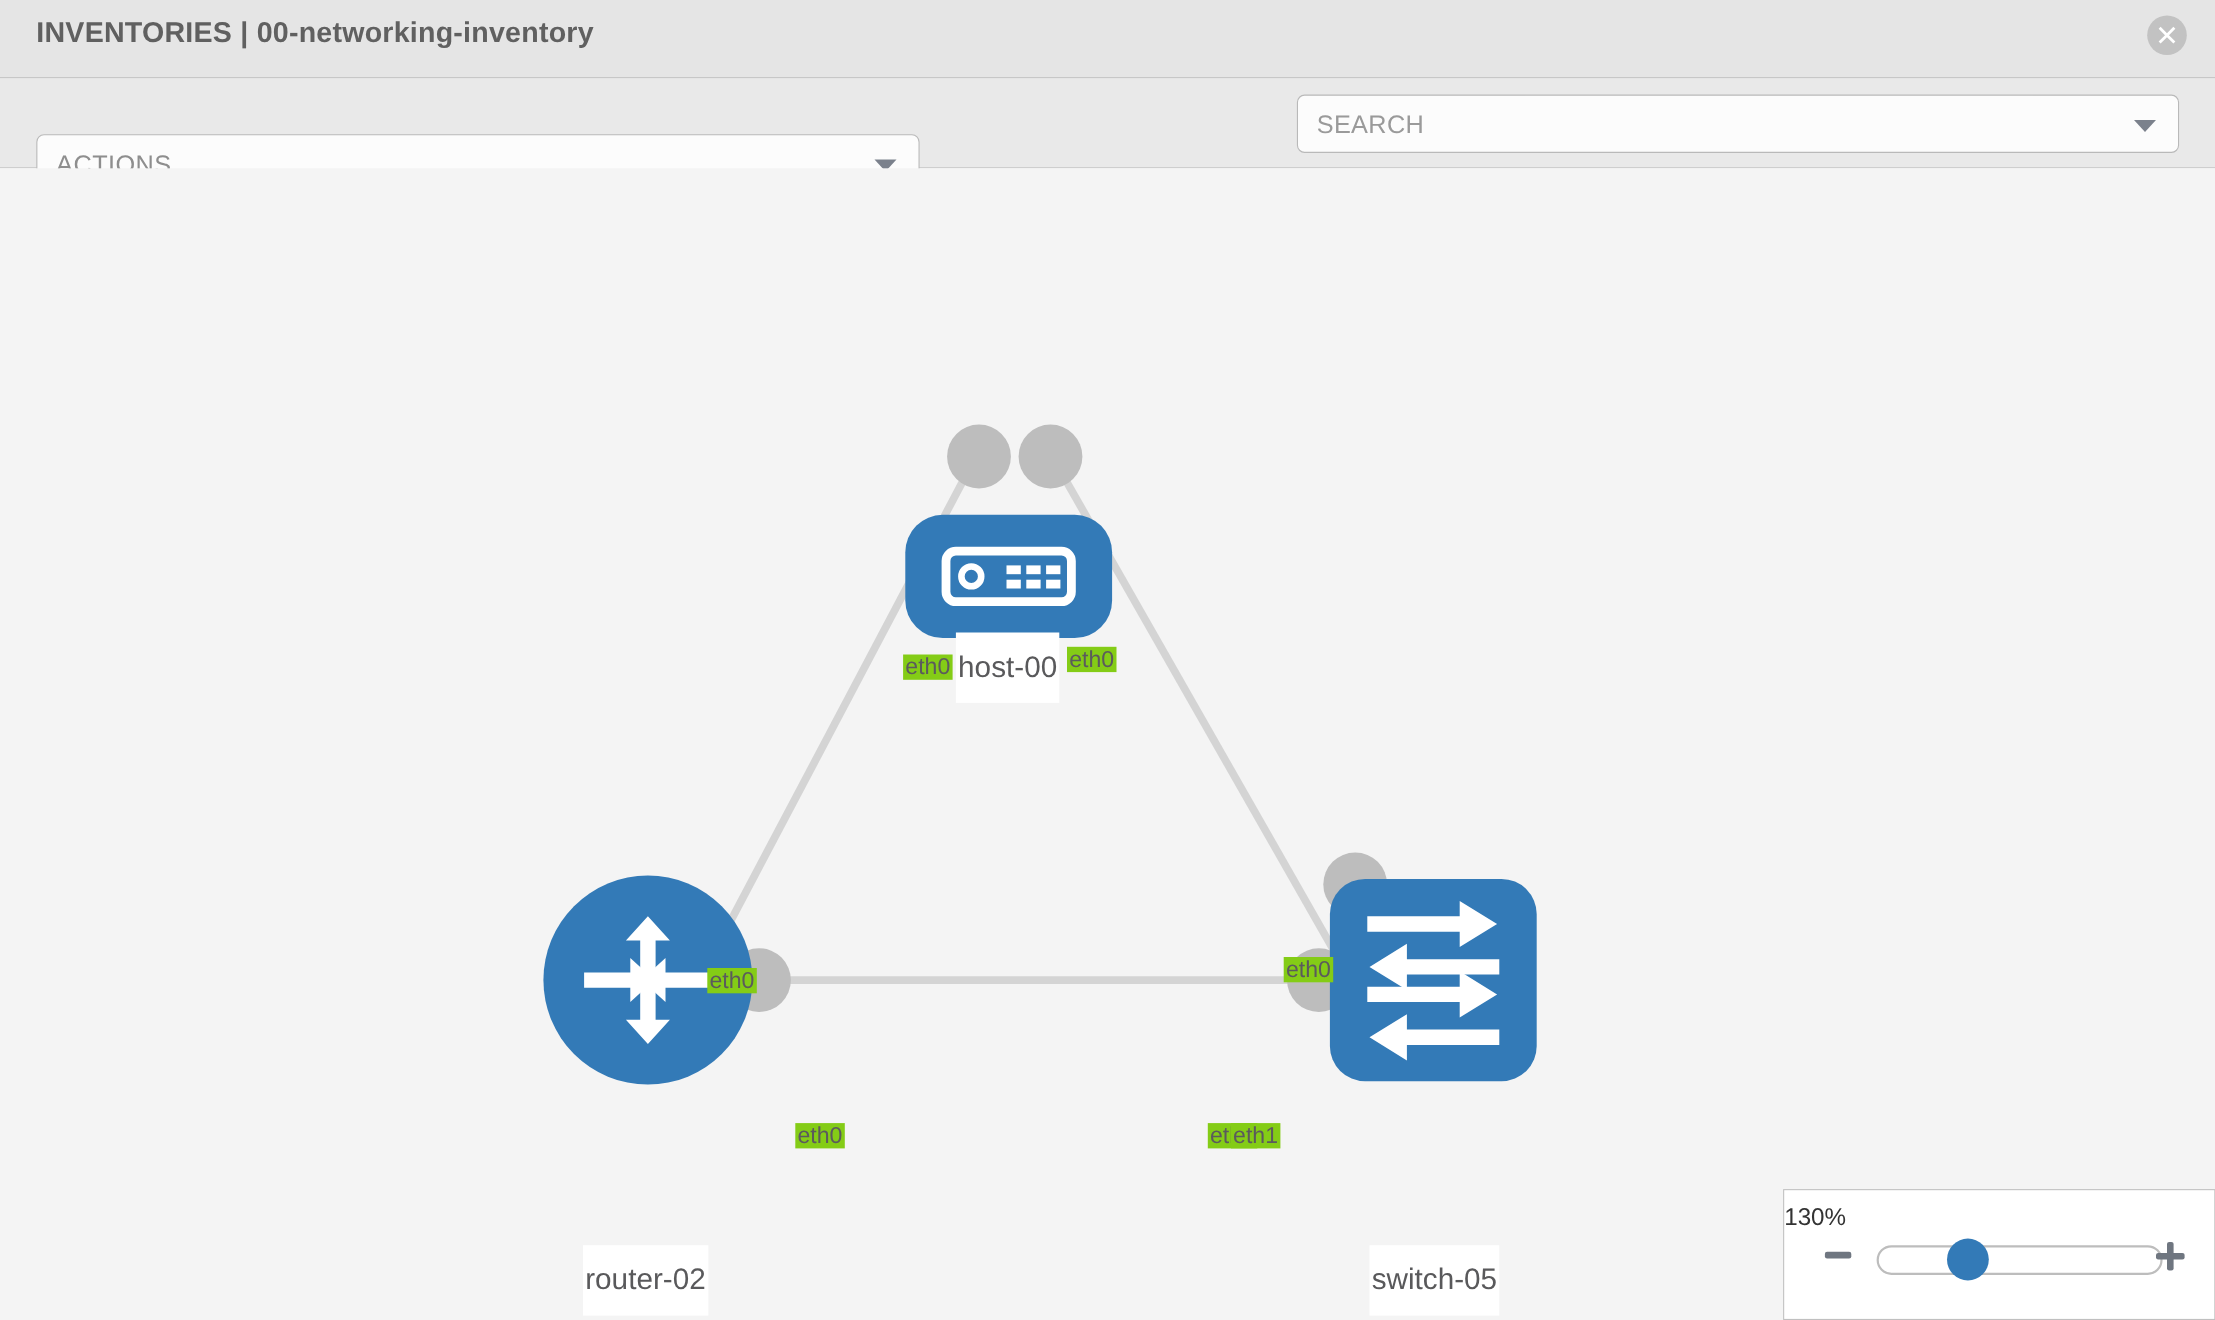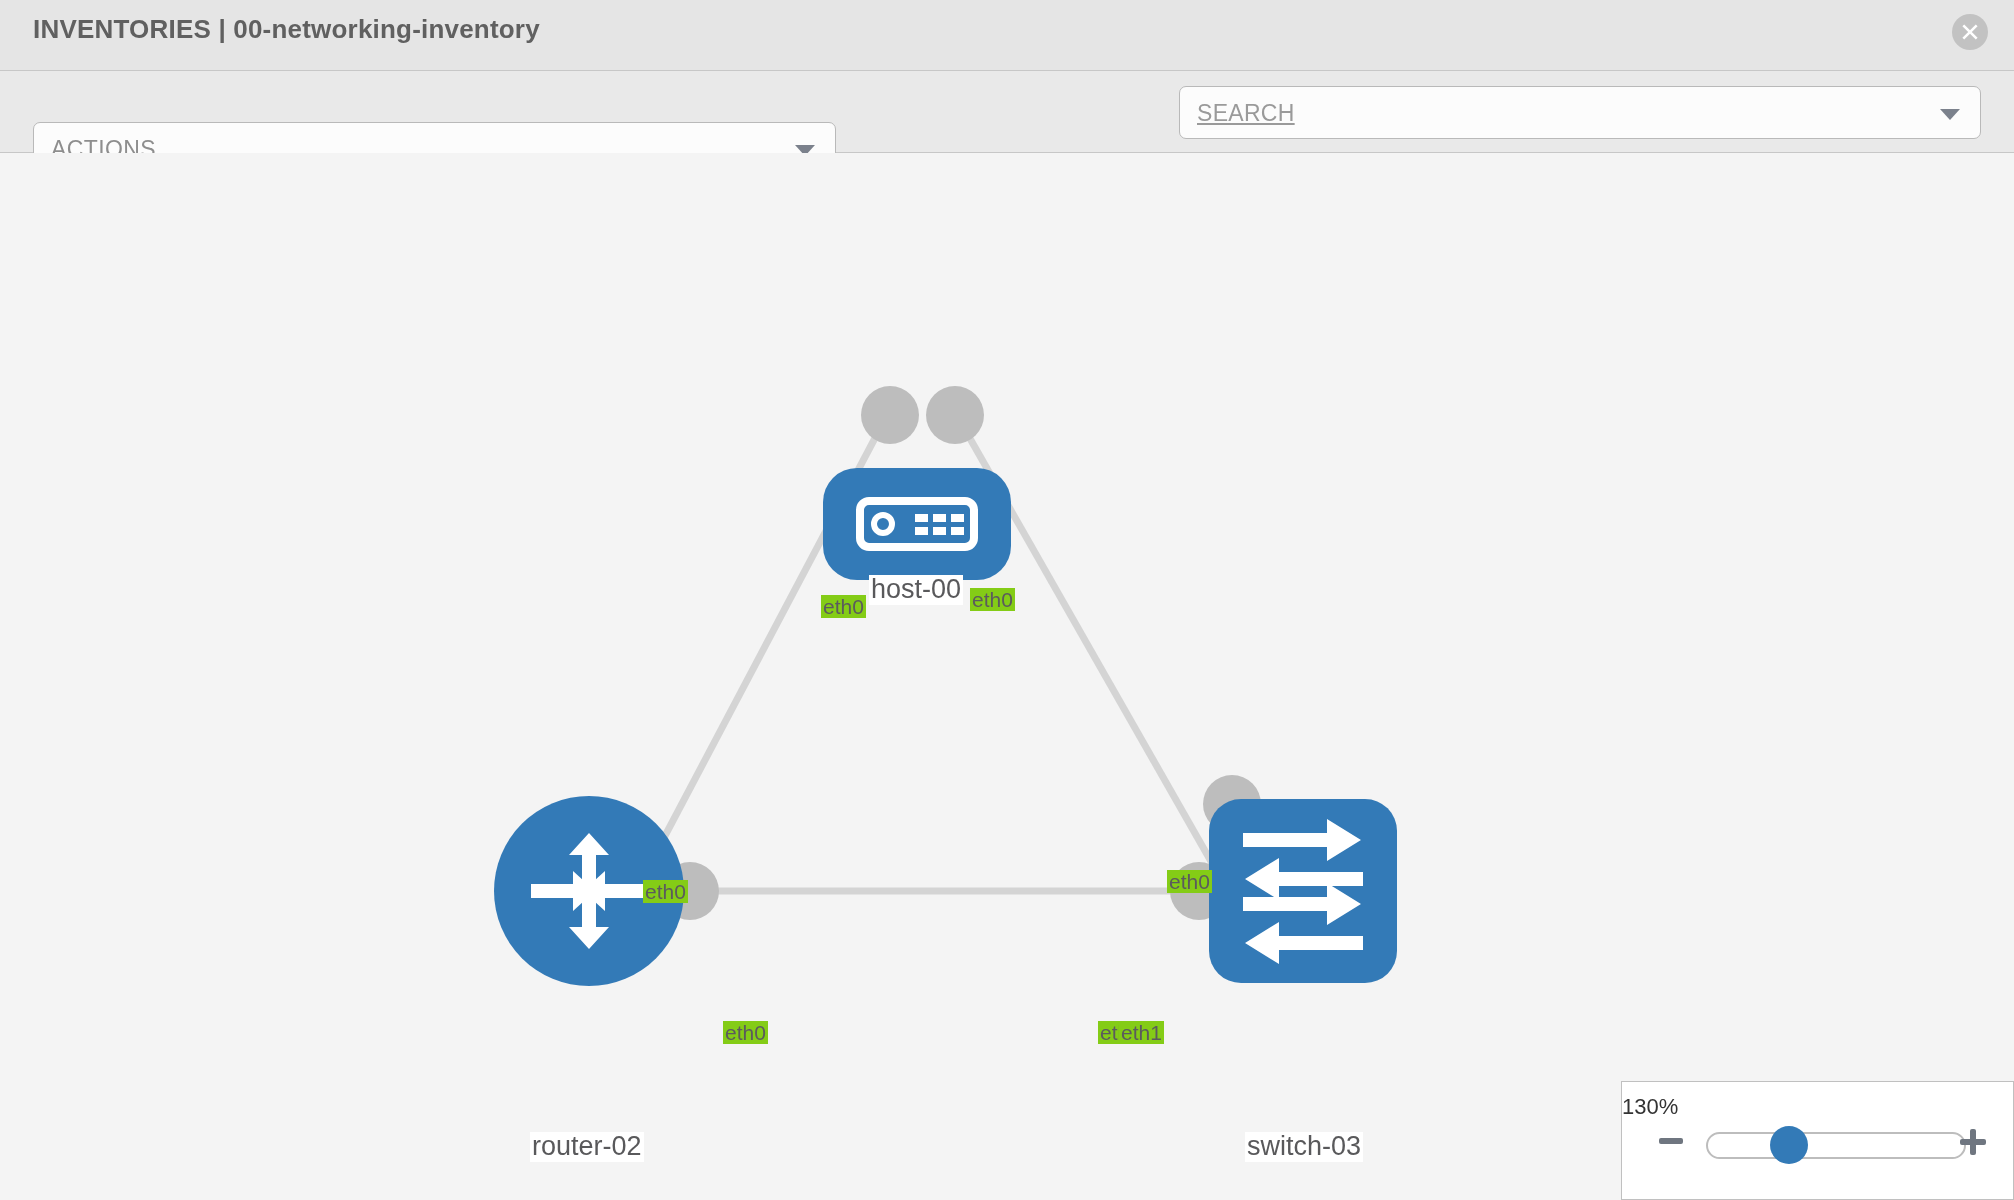--- a/index.html
+++ b/index.html
@@ -77,39 +77,38 @@
     background: #fcfcfc;
     border: 1px solid #b9b9b9;
     border-radius: 7px;
     cursor: text;
   }
   .search-box .ph {
     position: absolute; left: 17px; top: 13px;
     font-size: 23px; color: #9a9a9a;
     letter-spacing: 0.3px;
     font-stretch: condensed;
-    text-decoration: underline;
   }
 
   
   .canvas {
     position: absolute; left: 0; top: 153px;
     width: 2014px; height: 1047px;
     background: #f4f4f4;
     overflow: hidden;
   }
   .canvas svg.graph { position: absolute; left: 0; top: 0; width: 2014px; height: 1047px; }
 
   .node-label {
     position: absolute;
     background: #ffffff;
     color: #59595b;
     font-size: 27px;
     white-space: nowrap;
-    padding: 0 2px;
+    padding: 17px 2px;
     line-height: 1.1;
   }
   .iface-label {
     position: absolute;
     background: #84cc16;
     color: #5b5b5d;
     font-size: 21px;
     white-space: nowrap;
     padding: 0 2px;
     line-height: 1.1;
@@ -254,21 +253,21 @@
 
           <path d="M34 98 L118 98 L118 84 L152 105 L118 126 L118 112 L34 112 Z"></path>
 
           <path d="M154 137 L70 137 L70 123 L36 144 L70 165 L70 151 L154 151 Z"></path>
         </g>
       </g>
     </svg>
 
     <div class="node-label" style="left:869px; top:422px;">host-00</div>
     <div class="node-label" style="left:530px; top:979px;">router-02</div>
-    <div class="node-label" style="left:1245px; top:979px;">switch-03</div>
+    <div class="node-label" style="left:1245px; top:979px;">switch-05</div>
 
     <div class="iface-label" style="left:821px; top:442px;">eth0</div>
     <div class="iface-label" style="left:970px; top:435px;">eth0</div>
     <div class="iface-label" style="left:643px; top:727px;">eth0</div>
     <div class="iface-label" style="left:1167px; top:717px;">eth0</div>
     <div class="iface-label" style="left:723px; top:868px;">eth0</div>
     <div class="iface-label" style="left:1098px; top:868px;">eth0</div>
     <div class="iface-label" style="left:1119px; top:868px;">eth1</div>
 
     <div class="zoom-panel" style="top:928px;">

